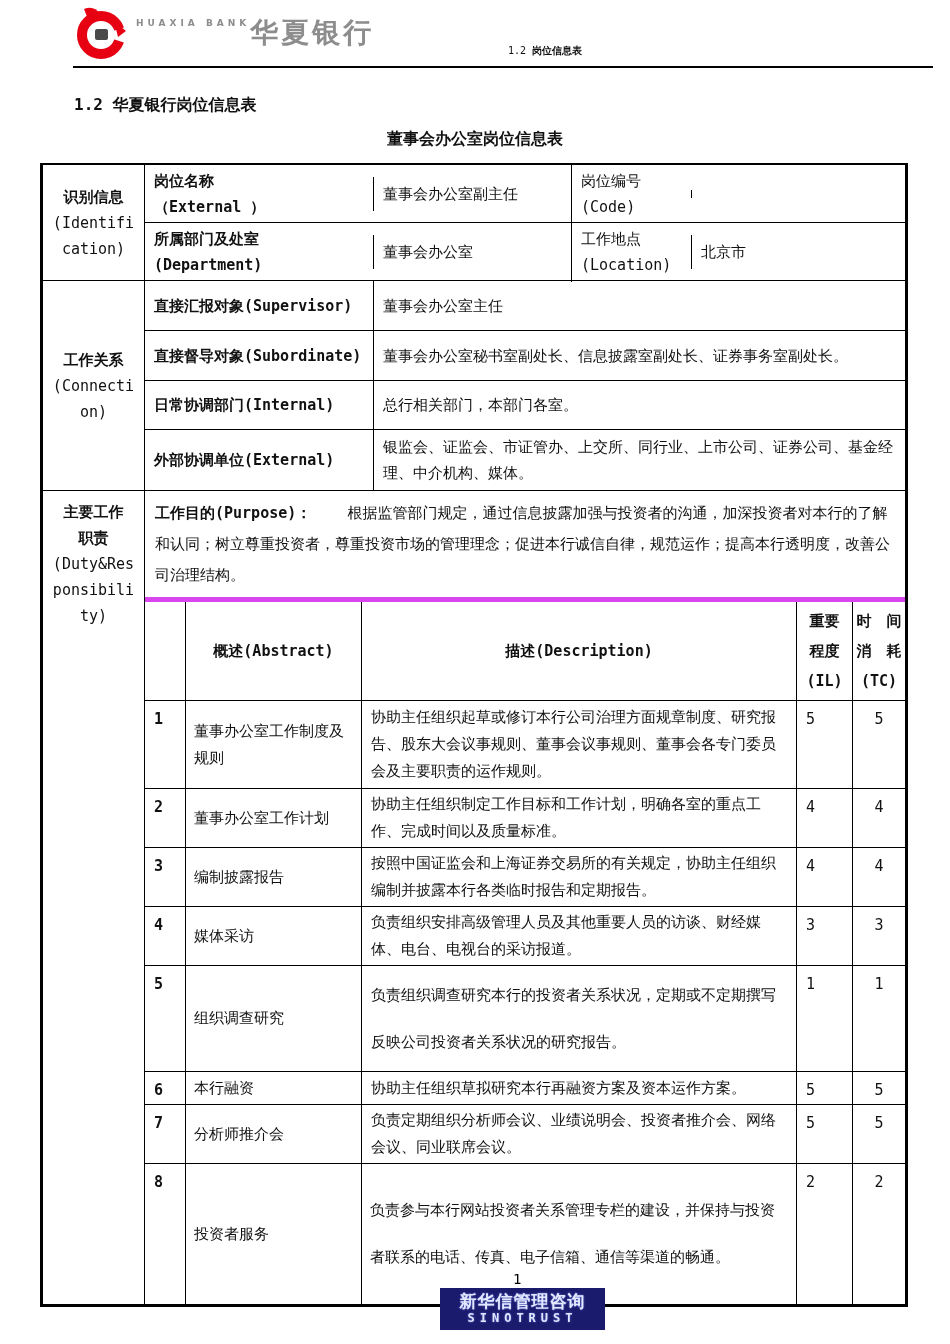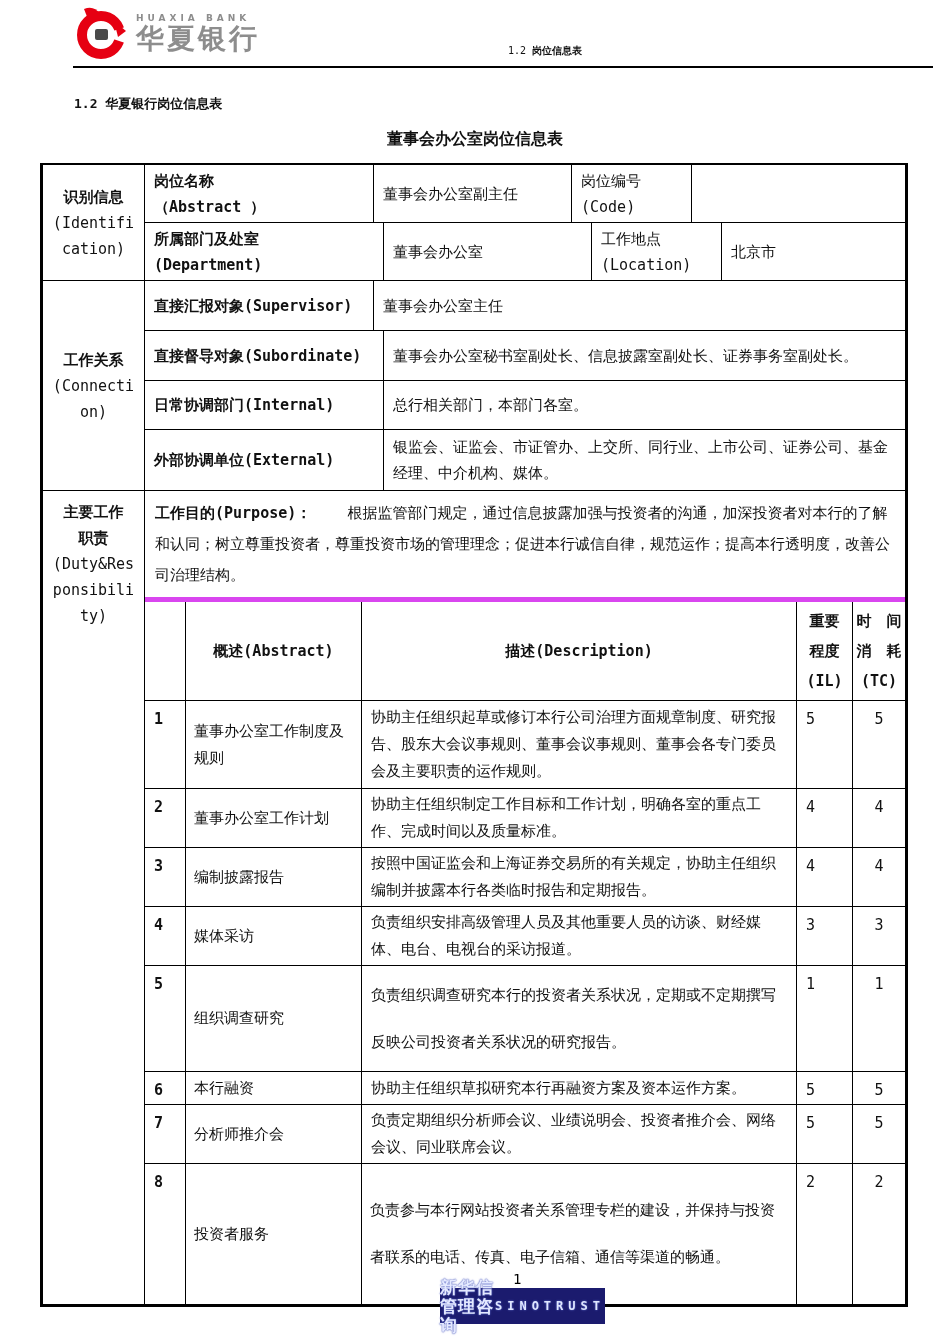--- a/index.html
+++ b/index.html
@@ -2,55 +2,55 @@
 <html><head>
 <meta charset="utf-8">
 <style>
   html,body{margin:0;padding:0;background:#fff;}
   .page{position:relative;width:950px;height:1344px;background:#fff;overflow:hidden;
         font-family:"DejaVu Sans Mono","Liberation Mono",monospace;color:#111;font-size:15px;}
 
   
   .brand{position:absolute;left:74px;top:7px;display:flex;align-items:center;gap:10px;}
   .emblem{width:52px;height:52px;}
-  .brand-text{display:flex;flex-direction:column;line-height:1;}
+  .brand-text{display:flex;flex-direction:row;line-height:1;}
   .brand-en{font-family:"DejaVu Sans","Liberation Sans",sans-serif;font-size:9px;font-weight:bold;
             letter-spacing:4px;color:#8d8d8d;margin-bottom:2px;}
   .brand-cn{font-size:28px;font-weight:bold;color:#8d8d8d;letter-spacing:3px;}
   .running-head{position:absolute;left:508px;top:44px;font-size:10px;}
   .running-head .rn{font-weight:normal;}
   .running-head .rt{font-weight:bold;}
   .head-rule{position:absolute;left:73px;top:66px;width:860px;border-top:2px solid #000;height:0;}
 
-  .section-heading{position:absolute;left:74px;top:95px;font-size:13px;font-weight:bold;}
+  .section-heading{position:absolute;left:74px;top:95px;font-size:16px;font-weight:bold;}
   .table-title{position:absolute;left:0;top:129px;width:950px;text-align:center;font-size:16px;font-weight:bold;}
 
   
   .doc-table{position:absolute;left:40px;top:163px;width:868px;box-sizing:border-box;
              border:3px solid #000;border-top-width:2px;display:flex;flex-direction:column;background:#fff;}
   .sect{display:flex;border-bottom:1px solid #000;}
   .sect:last-child{border-bottom:none;}
   .cat{width:102px;min-width:102px;box-sizing:border-box;border-right:1px solid #000;
        display:flex;flex-direction:column;align-items:center;justify-content:center;
        text-align:center;line-height:26px;}
   .cat-cn{font-weight:bold;display:inline-block;}
   .cat-cn.narrow{width:66px;word-break:break-all;}
   .cat-en{display:inline-block;width:84px;word-break:break-all;font-weight:normal;}
   .sect-duty .cat{justify-content:flex-start;padding-top:8px;align-items:center;}
   .sect-body{flex:1;display:flex;flex-direction:column;min-width:0;}
 
   .irow{display:flex;}
-  .irow + .irow{border-top:1px solid #000;gap:10px;}
+  .irow + .irow{border-top:1px solid #000;}
   .cell{box-sizing:border-box;padding:4px 9px;display:flex;flex-direction:column;justify-content:center;line-height:26px;}
   .cell + .cell{border-left:1px solid #000;}
   .c-label{width:228px;min-width:228px;font-weight:bold;}
   .c-val{width:198px;min-width:198px;}
   .c-label2{width:100px;min-width:100px;font-weight:normal;}
   .c-val2{flex:1;margin-left:20px;}
-  .sect-ident .irow{height:57px;}
+  .sect-ident .irow{height:57px;align-items:center;}
   .sect-conn .irow{min-height:49px;}
   .sect-conn .irow:nth-of-type(3){min-height:48px;}
   .sect-conn .irow:nth-of-type(4){min-height:56px;}
   .c-clabel{width:228px;min-width:228px;font-weight:bold;}
   .c-cval{flex:1;}
 
   
   .purpose{box-sizing:border-box;border-bottom:5px solid #d946ef;min-height:95px;padding:7px 10px 6px;
            line-height:31px;white-space:pre-wrap;}
   .p-label{font-weight:bold;}
@@ -80,22 +80,22 @@
   .duty-rows .drow:nth-of-type(4){min-height:55px;}
   .duty-rows .drow:nth-of-type(5){min-height:105px;}
   .duty-rows .drow:nth-of-type(5) .r-desc{line-height:47px;}
   .duty-rows .drow:nth-of-type(6){min-height:30px;}
   .duty-rows .drow:nth-of-type(7){min-height:55px;}
   .duty-rows .drow:nth-of-type(8){min-height:140px;}
   .duty-rows .drow:nth-of-type(8) .r-desc{line-height:47px;padding-left:8px;}
 
   
   .page-num{position:absolute;left:513px;top:1271px;font-size:14px;color:#000;z-index:2;}
-  .footer-logo{position:absolute;left:440px;top:1288px;width:165px;height:36px;background:#1b1b6e;
-               display:flex;flex-direction:row;align-items:center;justify-content:center;z-index:1;}
+  .footer-logo{position:absolute;left:440px;top:1288px;width:165px;height:42px;background:#1b1b6e;
+               display:flex;flex-direction:column;align-items:center;justify-content:center;z-index:1;}
   .f-cn{font-size:17px;font-weight:bold;letter-spacing:1px;color:#e4e9ff;line-height:19px;
         text-shadow:0 0 2px #6a79d8, 0 0 1px #39408f;}
   .f-en{font-size:12px;font-weight:bold;letter-spacing:5px;color:#dfe6ff;line-height:15px;
         text-shadow:0 0 2px #6a79d8;}
 </style>
 </head>
 <body>
 
 <div class="page">
 
@@ -125,21 +125,21 @@
     <div class="sect sect-ident">
       <div class="cat">
         <span class="cat-cn">识别信息</span>
         <span class="cat-en">(Identification)</span>
       </div>
       <div class="sect-body">
 
           <div class="irow">
             <div class="cell c-label">
               <span>岗位名称</span>
-              <span>（Abstract ）</span>
+              <span>（External ）</span>
             </div>
             <div class="cell c-val">董事会办公室副主任</div>
             <div class="cell c-label2">岗位编号(Code)</div>
             <div class="cell c-val2"></div>
           </div>
 
           <div class="irow">
             <div class="cell c-label">
               <span>所属部门及处室</span>
               <span>(Department)</span>

